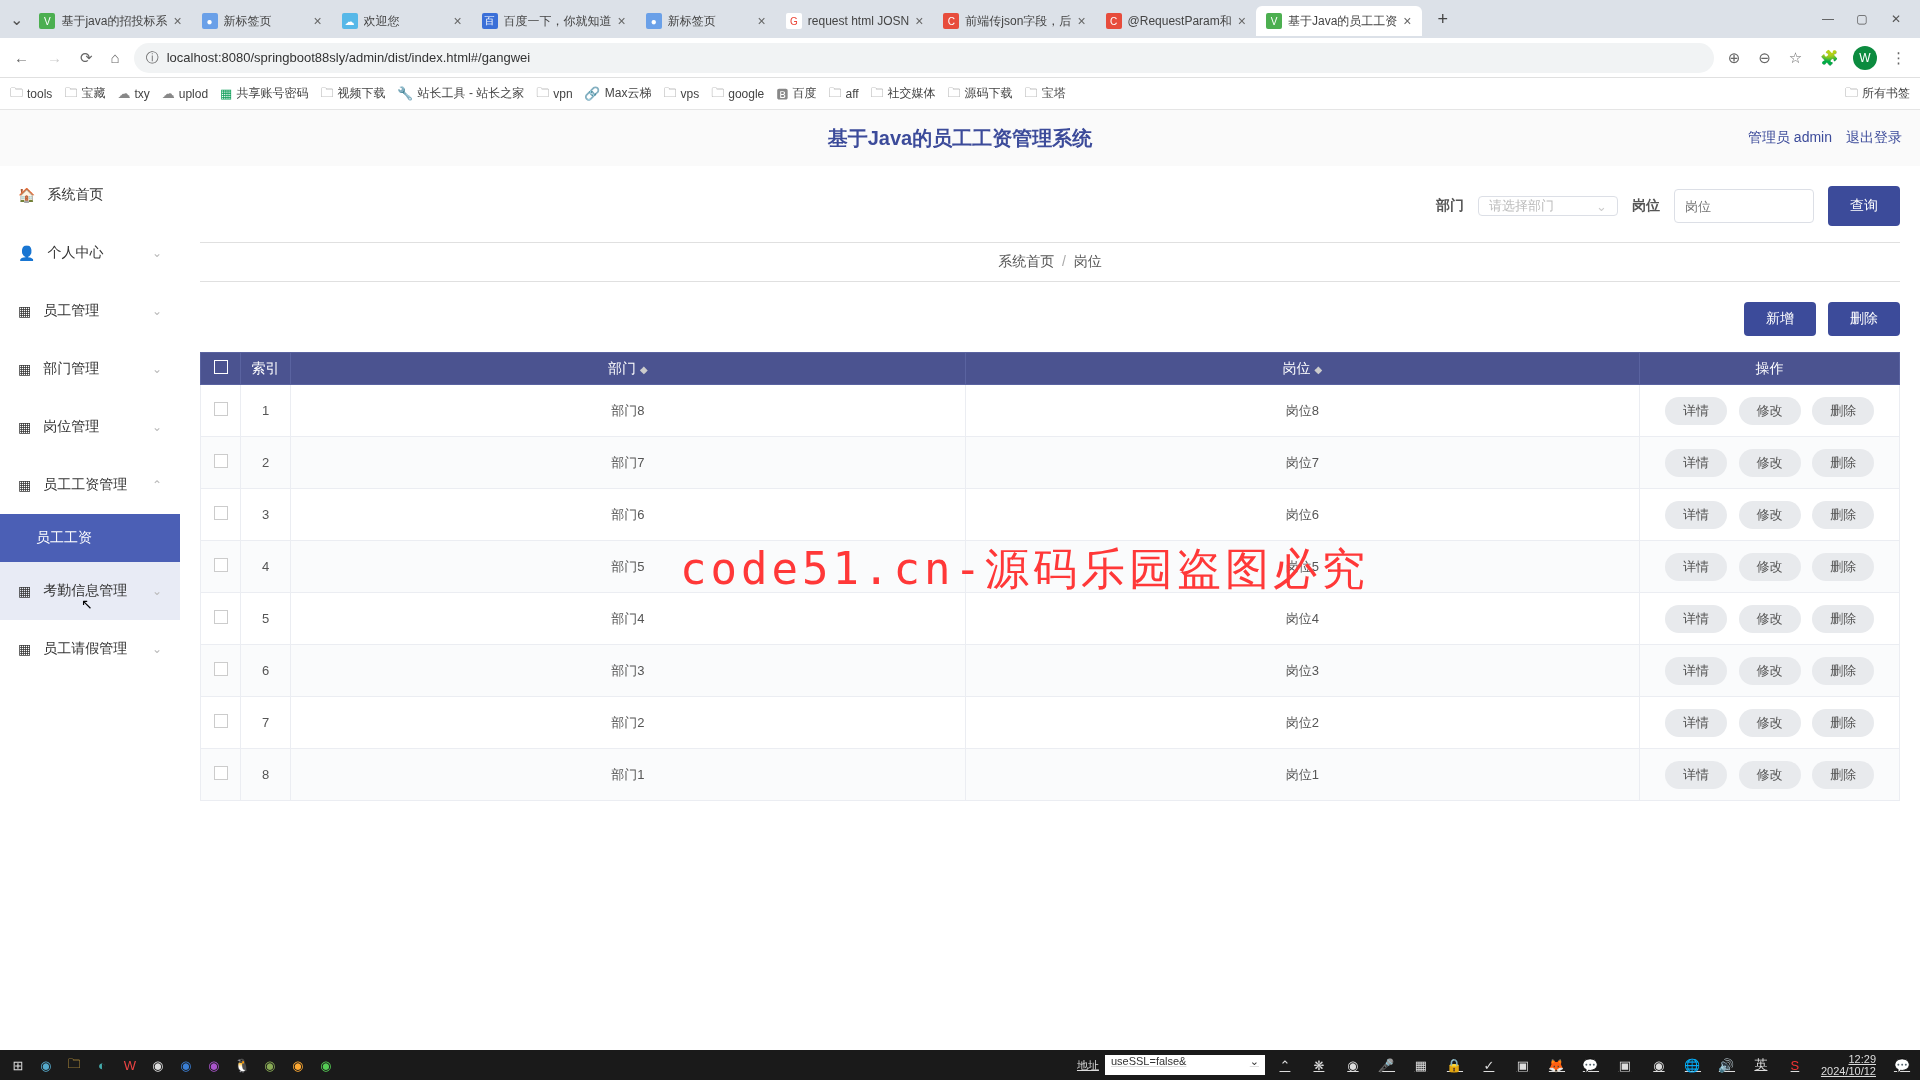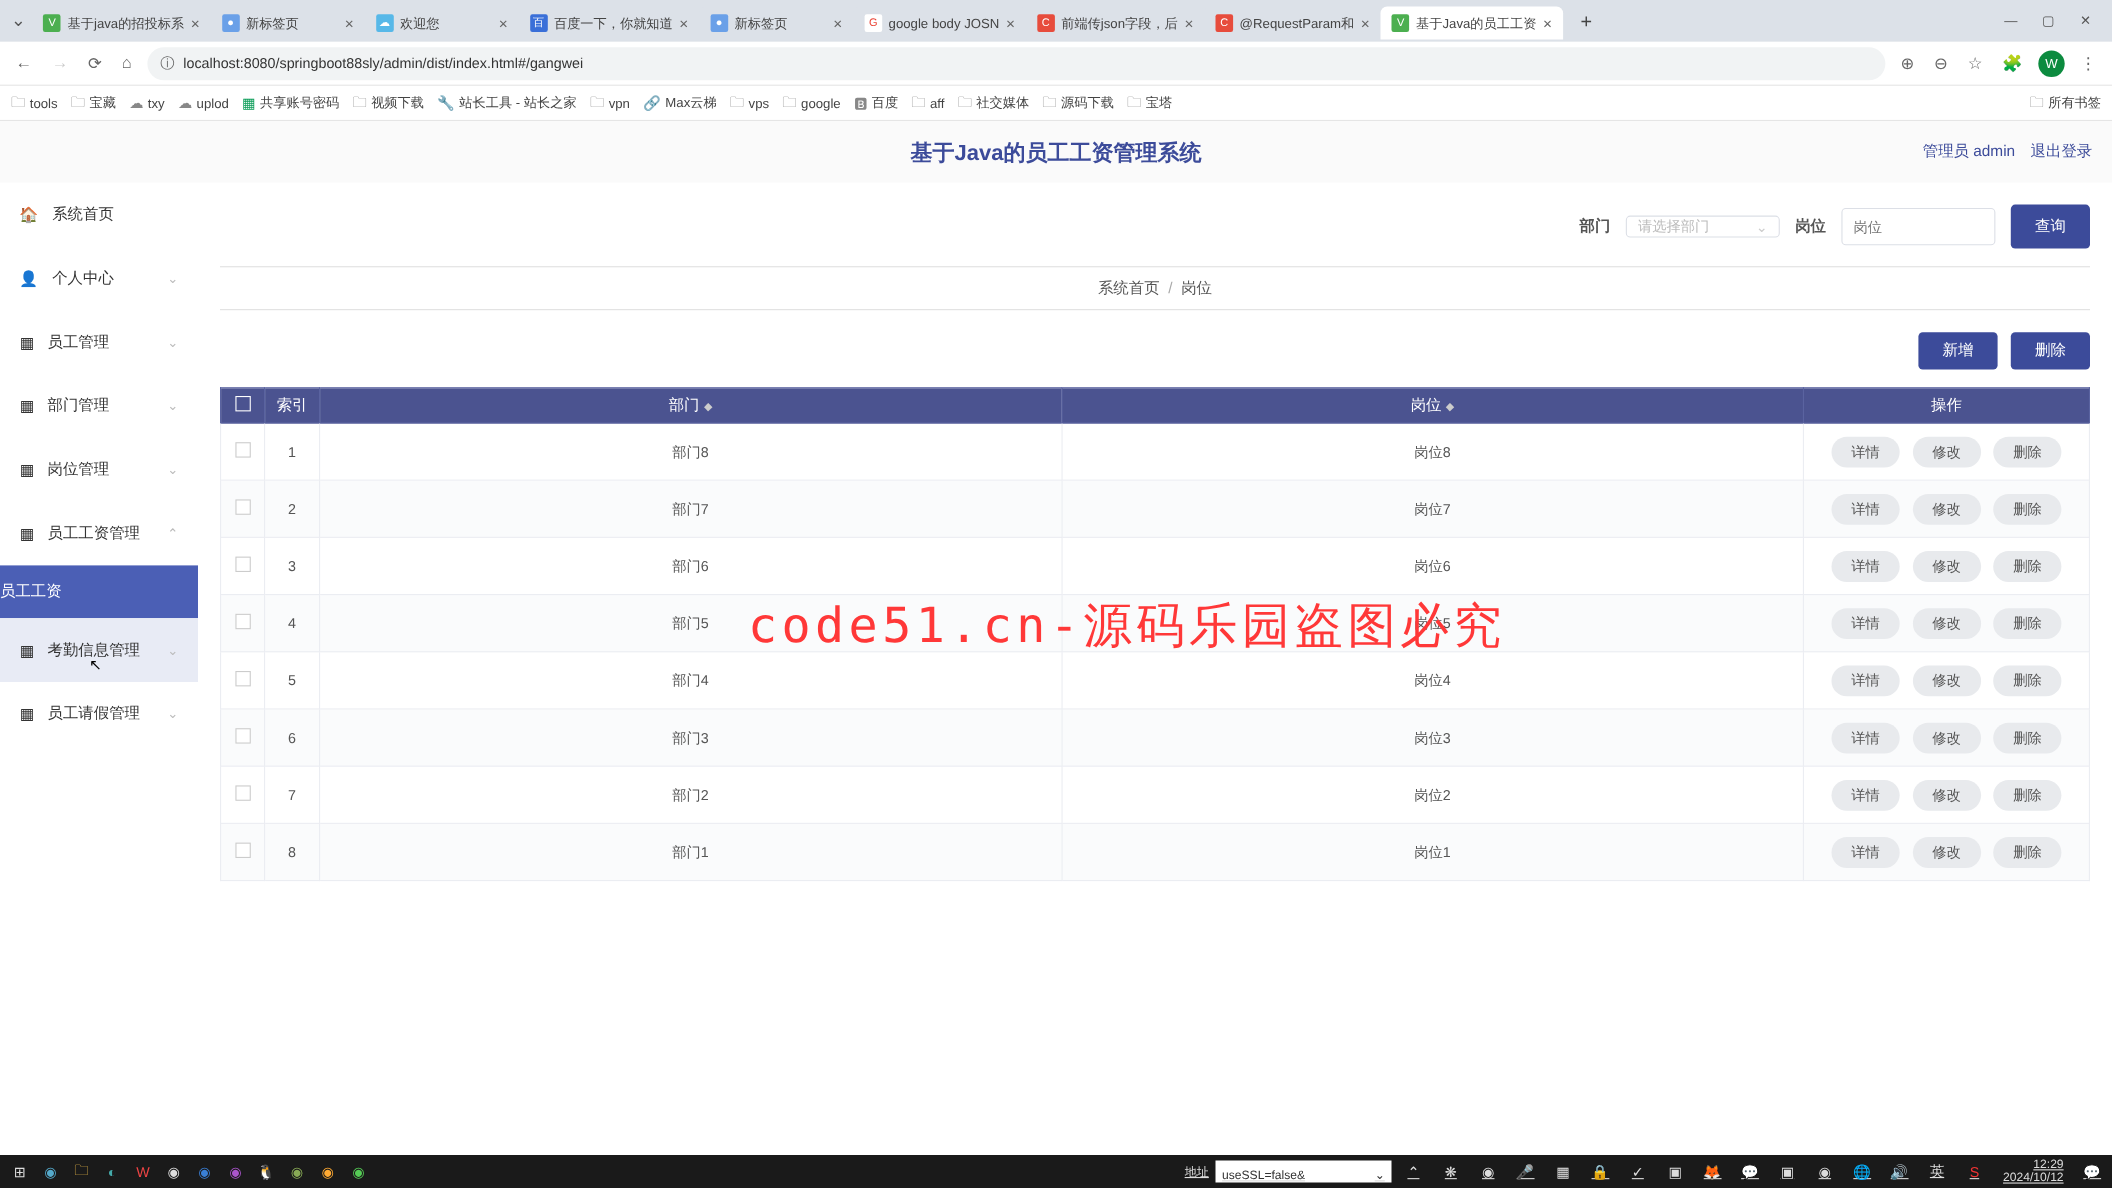--- a/index.html
+++ b/index.html
@@ -33,21 +33,21 @@
     .header-title { color: #3c4b9a; font-size: 20px; font-weight: 700; }
     .header-right { position: absolute; right: 18px; display: flex; gap: 14px; font-size: 14px; color: #3c4b9a; }
     
     
     .main { display: flex; height: calc(1080px - 38px - 40px - 32px - 56px - 30px); }
     .sidebar { width: 180px; background: #fff; border-right: 0; }
     .menu-item { display: flex; align-items: center; height: 58px; padding: 0 18px; font-size: 14px; color: #333; cursor:pointer; position: relative; }
     .menu-item .mi-icon { margin-right: 12px; font-size: 14px; color:#333; }
     .menu-item .chev { margin-left: auto; color: #bbb; font-size: 12px; }
     .menu-item.expanded { background: #e8ebf5; }
-    .submenu-item { height: 48px; display:flex; align-items:center; font-size:14px; background:#4b5fb5; color:#fff; }
+    .submenu-item { height: 48px; display:flex; align-items:center; padding-left: 36px; font-size:14px; background:#4b5fb5; color:#fff; }
     
     .content { flex: 1; padding: 20px; background: #fff; }
     
     
     .filter-bar { display: flex; align-items: center; justify-content: flex-end; gap: 14px; margin-bottom: 16px; }
     .filter-label { font-size: 14px; color: #555; font-weight: 600; }
     .filter-select { width: 140px; height: 20px; border: 1px solid #dcdfe6; border-radius: 4px; padding: 0 10px; font-size: 13px; color: #bbb; background: #fff; display:flex; align-items:center; justify-content:space-between; }
     .filter-input { width: 140px; height: 34px; border: 1px solid #dcdfe6; border-radius: 4px; padding: 0 10px; font-size: 13px; }
     .btn { border: none; border-radius: 4px; padding: 0 22px; height: 34px; font-size: 14px; cursor: pointer; color: #fff; }
     .btn-primary { background: #3c4b9a; }
@@ -70,21 +70,21 @@
     .sort-icon { color: #ccc; font-size: 10px; margin-left:4px; }
     .row-btn { background: #e8eaed; border: none; border-radius: 14px; padding: 5px 18px; font-size: 13px; color: #555; margin: 0 4px; cursor:pointer; }
     
     
     .watermark { position: absolute; top: 540px; left: 680px; font-size: 44px; color: #ff3838; font-family: monospace; letter-spacing: 4px; pointer-events:none; z-index: 100; }
     
     
     .taskbar { position: absolute; bottom: 0; left: 0; right: 0; height: 30px; background: #1a1a1a; display: flex; align-items: center; padding: 0 4px; }
     .tb-icon { width: 28px; height: 24px; display: inline-flex; align-items:center; justify-content:center; color: #ddd; font-size: 13px; }
     .tb-right { margin-left: auto; display: flex; align-items: center; gap: 6px; color:#ddd; font-size:11px;text-decoration:underline; }
-    .tb-input { height: 20px; width: 160px; background: #fff; font-size: 11px; display:flex; align-items:flex-end; padding:0 6px; color:#333;gap:20px; }
+    .tb-input { height: 20px; width: 160px; background: #fff; font-size: 11px; display:flex; align-items:flex-start; padding:0 6px; color:#333;gap:20px; }
     .tb-time { text-align: right; line-height: 1.1; padding: 0 6px; }
     
     .cursor { position: absolute; top: 596px; left: 81px; font-size: 14px; z-index: 200; }
   </style>
 </head>
 <body>
 
 <div class="browser-tabs">
   <span style="padding:0 6px;color:#555;">⌄</span>
   <div class="tab">
@@ -107,21 +107,21 @@
       <span class="tab-title">百度一下，你就知道</span>
       <span class="tab-close">×</span>
     </div>
   <div class="tab">
       <span class="tab-icon" style="background:#6aa0e8">●</span>
       <span class="tab-title">新标签页</span>
       <span class="tab-close">×</span>
     </div>
   <div class="tab">
       <span class="tab-icon" style="background:#fff;color:#ea4335">G</span>
-      <span class="tab-title">google body JOSN</span>
+      <span class="tab-title">request html JOSN</span>
       <span class="tab-close">×</span>
     </div>
   <div class="tab">
       <span class="tab-icon" style="background:#e74c3c">C</span>
       <span class="tab-title">前端传json字段，后</span>
       <span class="tab-close">×</span>
     </div>
   <div class="tab">
       <span class="tab-icon" style="background:#e74c3c">C</span>
       <span class="tab-title">@RequestParam和</span>

